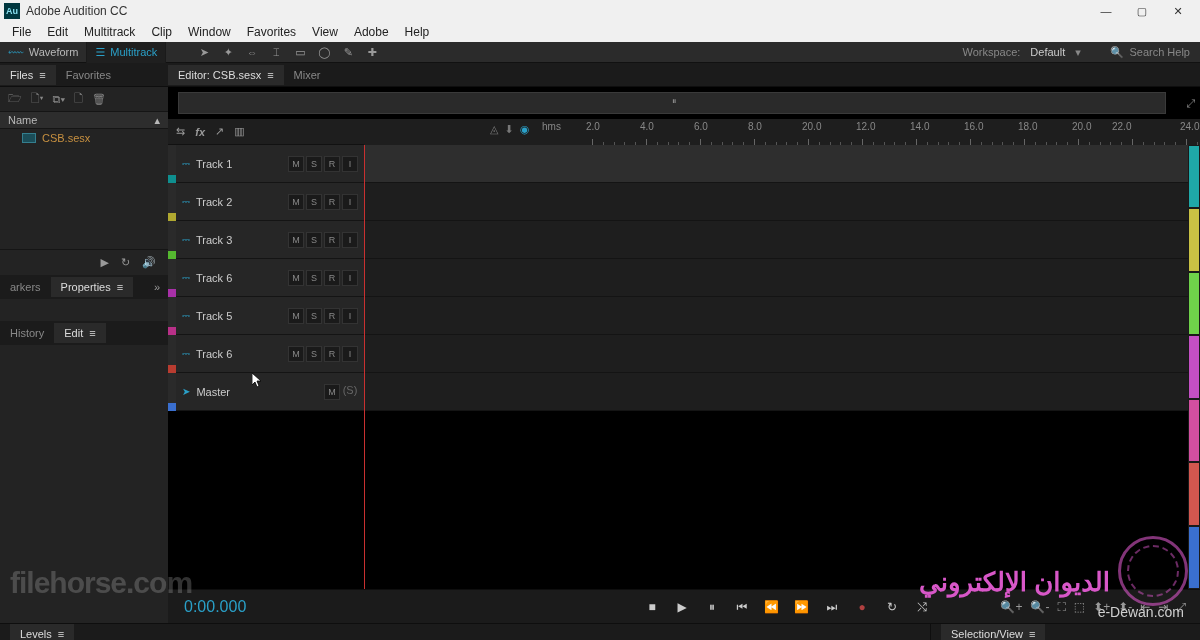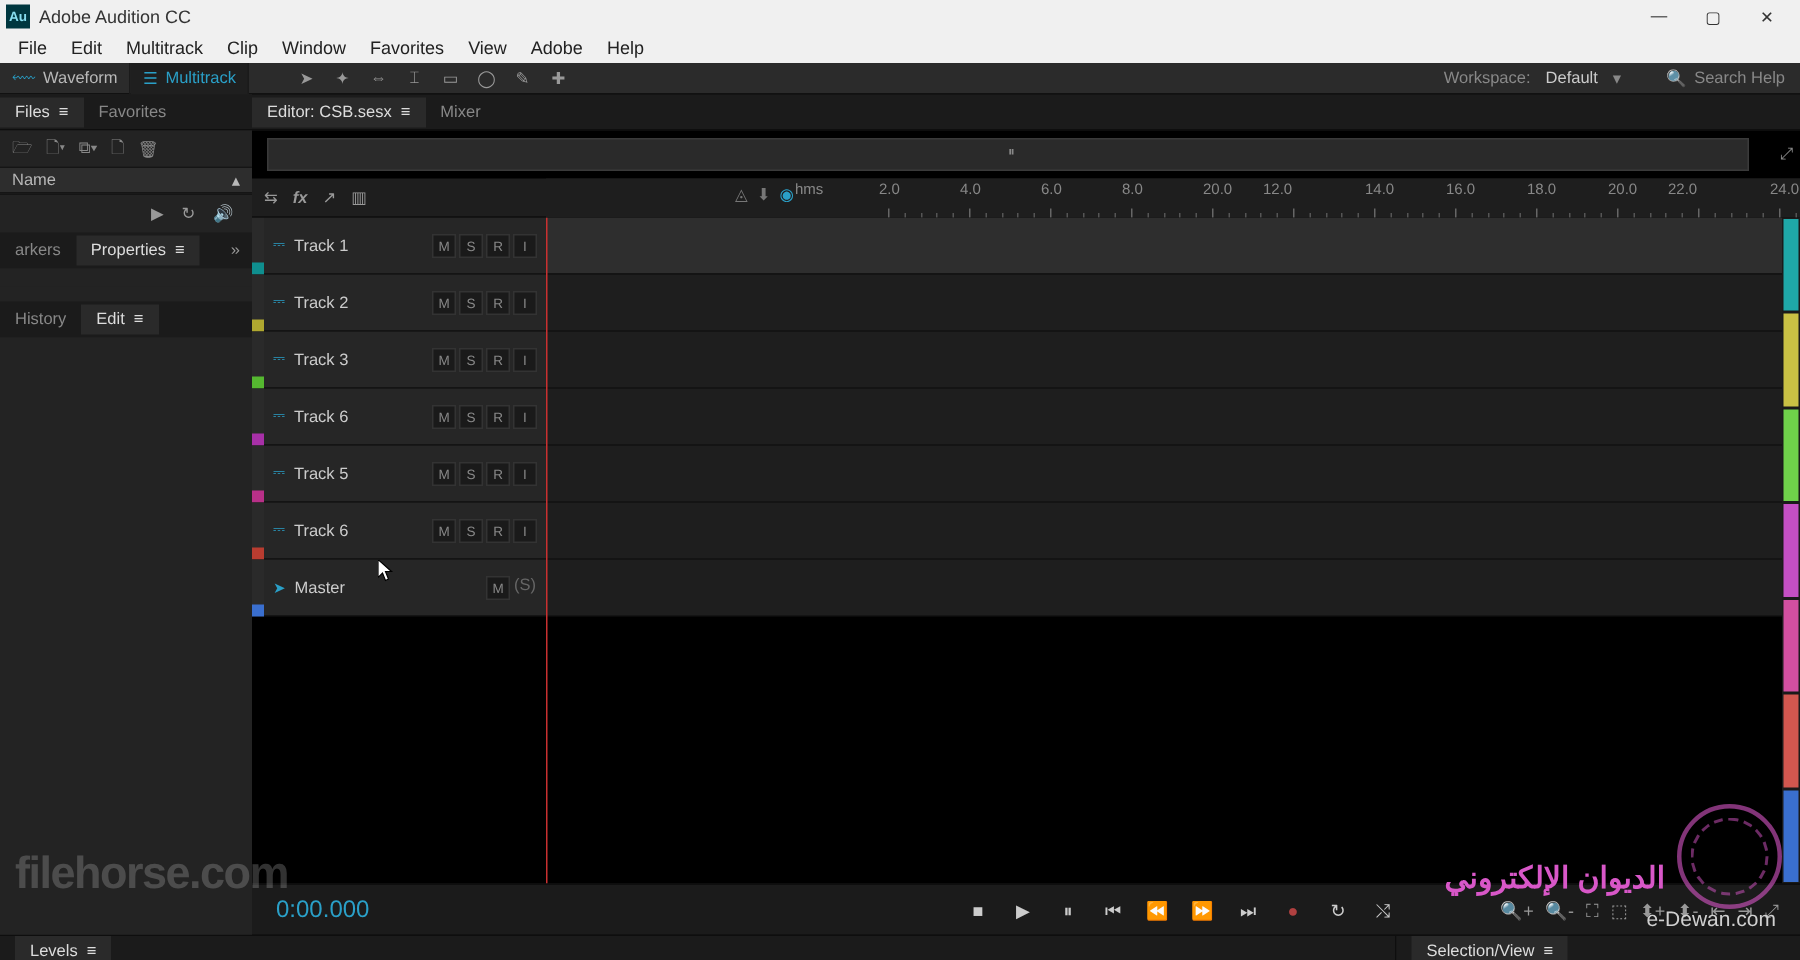--- a/index.html
+++ b/index.html
@@ -94,21 +94,21 @@
 .zoom-btns span { color: #999; cursor: pointer; font-size:12px;}
 
 
 .bottom-panels { height: 68px; display: flex; background: #1b1b1b; border-top: 1px solid #0e0e0e; }
 .levels-panel { flex: 1; display: flex; flex-direction: column; }
 .panel-header { height: 20px; display: flex; align-items: center; padding: 0 10px; background: #1b1b1b; }
 .selview-panel { width: 270px; border-left: 1px solid #0e0e0e; display:flex; flex-direction:column;}
 
 
 .wm1 { position: absolute; left: 10px; bottom: 40px; color: rgba(200,200,200,0.25); font-size: 30px; font-weight: bold; letter-spacing: -1px; pointer-events:none;}
-.wm2 { position: absolute; right: 90px; bottom: 42px; color: #d857c8; font-size: 20px; font-weight: bold; pointer-events:none; direction:rtl;}
+.wm2 { position: absolute; right: 90px; bottom: 42px; color: #d857c8; font-size: 26px; font-weight: bold; pointer-events:none; direction:rtl;}
 .wm2b { position: absolute; right: 16px; bottom: 20px; color: #d0d0d0; font-size: 14px; pointer-events:none;}
 .wm-circle { position:absolute; right:12px; bottom:34px; width:70px; height:70px; border:3px solid rgba(216,87,200,0.6); border-radius:50%; pointer-events:none;}
 .wm-circle::before{content:""; position:absolute; inset:6px; border:2px dashed rgba(216,87,200,0.5); border-radius:50%;}
 
 .cursor-arrow { position:absolute; left:252px; top:373px; width:12px; height:16px; pointer-events:none; z-index:20;}
 .cursor-arrow svg{width:12px;height:16px;}
 </style>
 </head>
 <body>
 
@@ -174,20 +174,26 @@
       <span>🗁</span>
       <span>🗋▾</span>
       <span>⧉▾</span>
       <span>🗋</span>
       <span>🗑</span>
     </div>
     <div class="name-header">
       <span>Name</span>
       <span>▴</span>
     </div>
+    <div class="files-list">
+      <div class="file-item">
+        <div class="ficon"></div>
+        <span>CSB.sesx</span>
+      </div>
+    </div>
     <div class="transport-mini">
       <span>▶</span>
       <span>↻</span>
       <span>🔊</span>
     </div>
     <div class="props-row">
       <div class="panel-tab">arkers</div>
       <div class="panel-tab active"><span>Properties</span><span class="ham">≡</span></div>
       <span class="double-chevron">»</span>
     </div>
@@ -217,21 +223,21 @@
         <span class="fx">fx</span>
         <span>↗</span>
         <span>▥</span>
       </div>
       <div class="track-head-right">
         <div class="ruler-icons">
           <span>◬</span>
           <span>⬇</span>
           <span style="color:#2aa0c8">◉</span>
         </div>
-        <span class="ruler-label" style="left:166px">hms</span>
+        <span class="ruler-label" style="left:178px">hms</span>
         <div id="ruler-container">
             <span class="ruler-label" style="left: 222px;">2.0</span>
             <div class="ruler-tick" style="left: 228px;"></div>
             <div class="ruler-tick minor" style="left: 238.8px;"></div>
             <div class="ruler-tick minor" style="left: 249.6px;"></div>
             <div class="ruler-tick minor" style="left: 260.4px;"></div>
             <div class="ruler-tick minor" style="left: 271.2px;"></div>
             <span class="ruler-label" style="left: 276px;">4.0</span>
             <div class="ruler-tick" style="left: 282px;"></div>
             <div class="ruler-tick minor" style="left: 292.8px;"></div>
@@ -249,21 +255,21 @@
             <div class="ruler-tick minor" style="left: 400.8px;"></div>
             <div class="ruler-tick minor" style="left: 411.6px;"></div>
             <div class="ruler-tick minor" style="left: 422.4px;"></div>
             <div class="ruler-tick minor" style="left: 433.2px;"></div>
             <span class="ruler-label" style="left: 438px;">20.0</span>
             <div class="ruler-tick" style="left: 444px;"></div>
             <div class="ruler-tick minor" style="left: 454.8px;"></div>
             <div class="ruler-tick minor" style="left: 465.6px;"></div>
             <div class="ruler-tick minor" style="left: 476.4px;"></div>
             <div class="ruler-tick minor" style="left: 487.2px;"></div>
-            <span class="ruler-label" style="left: 478px;">12.0</span>
+            <span class="ruler-label" style="left: 492px;">12.0</span>
             <div class="ruler-tick" style="left: 498px;"></div>
             <div class="ruler-tick minor" style="left: 508.8px;"></div>
             <div class="ruler-tick minor" style="left: 519.6px;"></div>
             <div class="ruler-tick minor" style="left: 530.4px;"></div>
             <div class="ruler-tick minor" style="left: 541.2px;"></div>
             <span class="ruler-label" style="left: 546px;">14.0</span>
             <div class="ruler-tick" style="left: 552px;"></div>
             <div class="ruler-tick minor" style="left: 562.8px;"></div>
             <div class="ruler-tick minor" style="left: 573.6px;"></div>
             <div class="ruler-tick minor" style="left: 584.4px;"></div>

